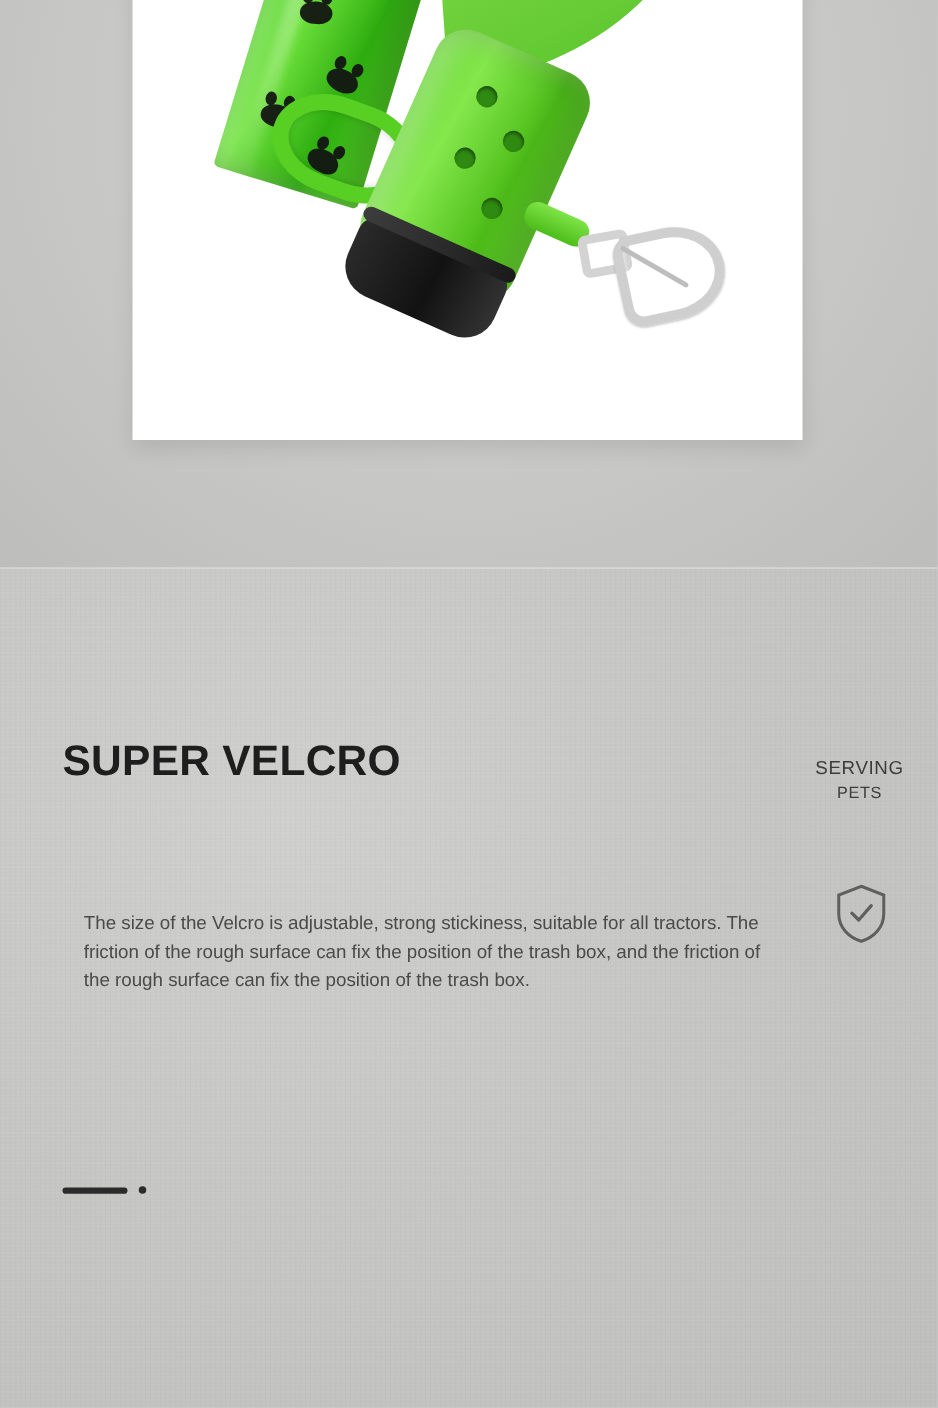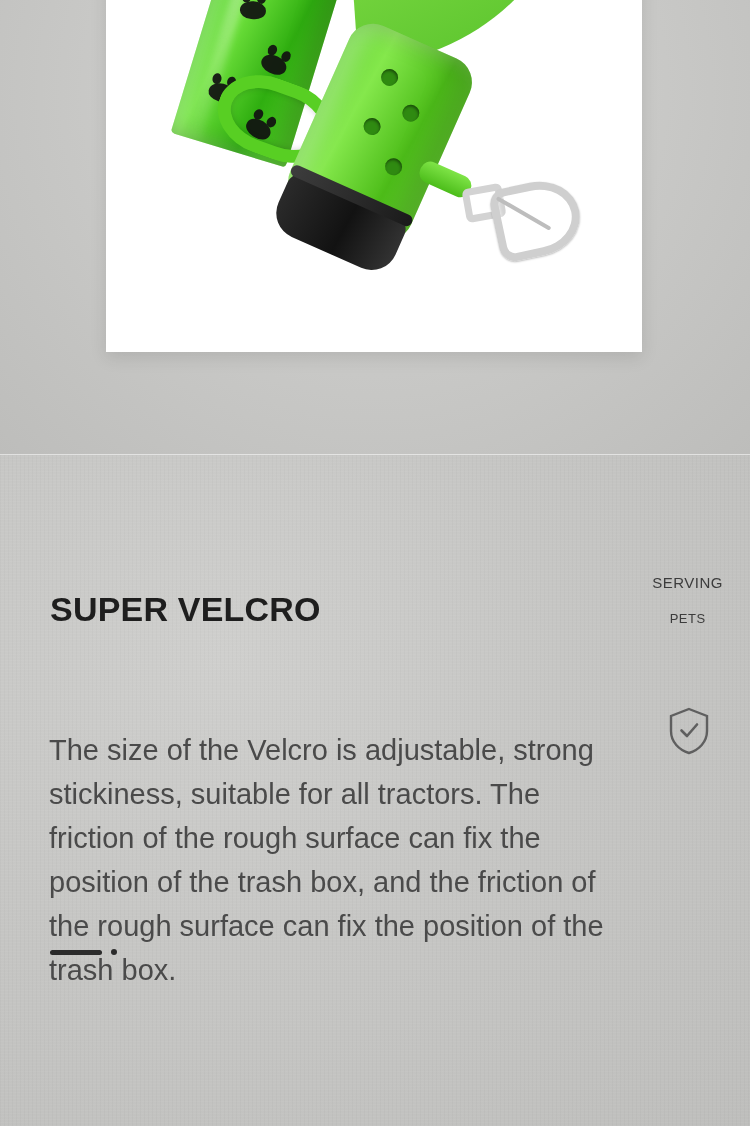--- a/index.html
+++ b/index.html
@@ -191,22 +191,22 @@
   }
 
   .brand-mark {
     position: absolute;
     right: 27px; top: 118px;
     text-align: center;
     color: #3c3c3c;
     line-height: 1.35;
     letter-spacing: 0.5px;
   }
-  .brand-mark .l1 { font-size: 15px; }
-  .brand-mark .l2 { font-size: 13px; margin-top: 17px; }
+  .brand-mark .l1 { font-size: 15px; margin-top: 32px; }
+  .brand-mark .l2 { font-size: 13px; }
 
   .shield-icon {
     position: absolute;
     right: 40px; top: 252px;
     width: 42px; height: 48px;
   }
 
   .headline {
     position: absolute;
     left: 50px; top: 130px;
@@ -214,24 +214,24 @@
     color: #1e1e1e;
     font-weight: bold;
     font-size: 34px;
     line-height: 1.45;
     letter-spacing: 0.2px;
   }
   .headline .l2 { display: block; }
 
   .paragraph {
     position: absolute;
-    left: 49px; top: 273px;
+    left: 67px; top: 273px;
     width: 560px;
     color: #4a4a4a;
-    font-size: 29px;
+    font-size: 15px;
     line-height: 1.52;
   }
 
   .pager {
     position: absolute;
     left: 50px; top: 494px;
     display: flex;
     align-items: center;
     gap: 9px;
   }

